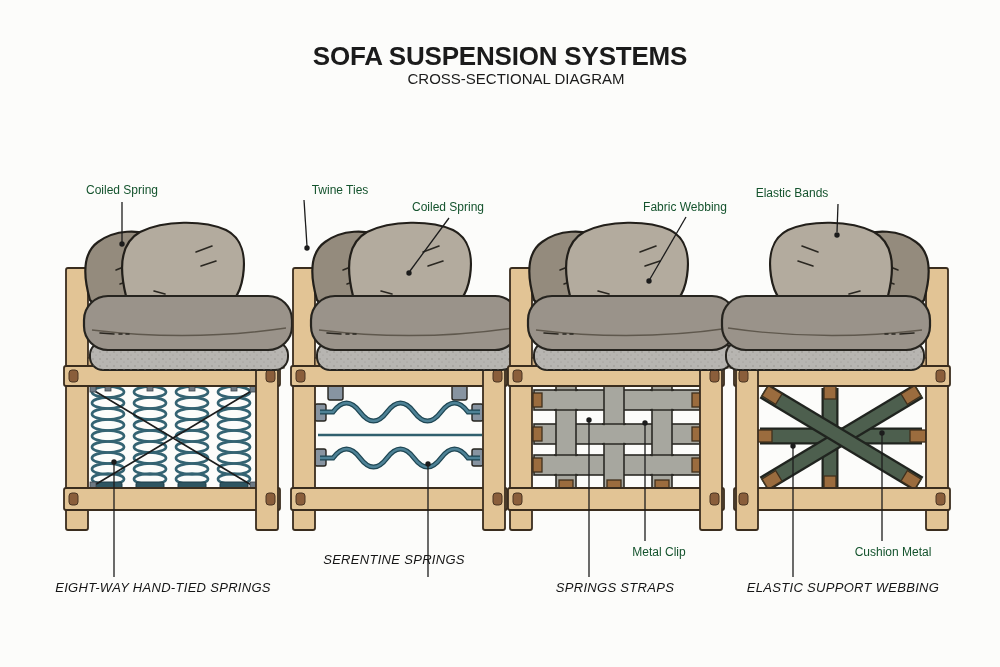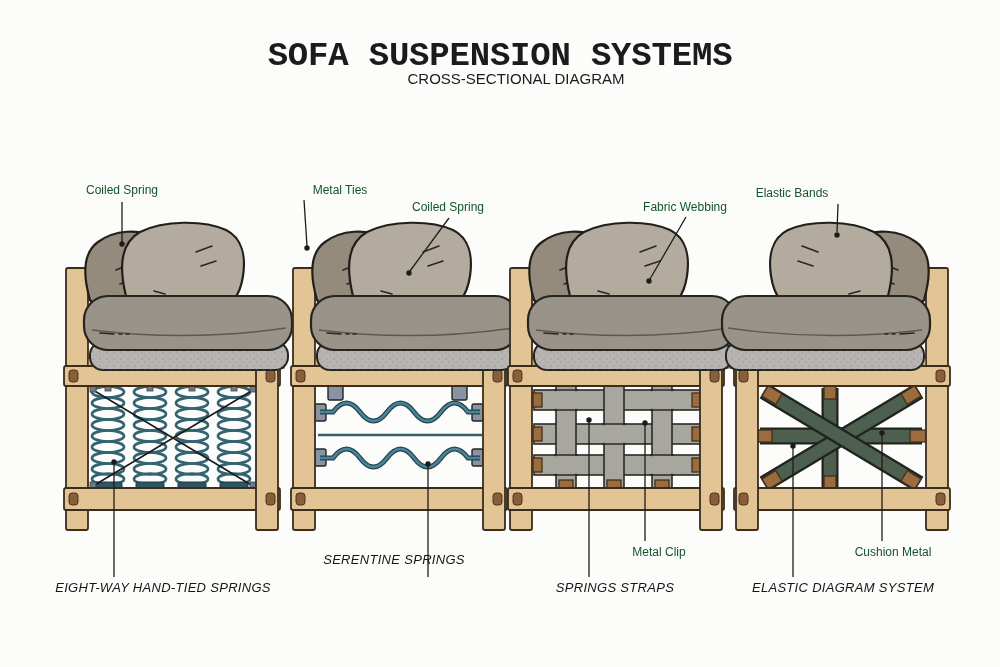--- a/index.html
+++ b/index.html
@@ -7,21 +7,21 @@
     width:1000px;height:667px;position:relative;overflow:hidden;
     background:#fcfcfa;
     font-family:"Liberation Sans", sans-serif;
     color:#1b1b1b;
   }
   .stage{position:absolute;inset:0;}
   svg{position:absolute;left:0;top:0;}
 
   
   .title-block{position:absolute;left:0;right:0;top:42px;text-align:center;}
-  .title-main{font-size:34px;font-weight:700;letter-spacing:-.2px;line-height:28px;font-family:Liberation Mono, monospace;}
+  .title-main{font-size:26px;font-weight:700;letter-spacing:-.2px;line-height:28px;}
   .title-sub{font-size:15px;font-weight:400;line-height:17px;letter-spacing:0;padding-left:32px;}
   .callout{
     position:absolute;transform:translateX(-50%);
     font-size:12px;white-space:nowrap;color:#14532d;
   }
   .system-name{
     position:absolute;transform:translateX(-50%);
     font-size:13px;letter-spacing:.3px;white-space:nowrap;color:#151515;font-style:italic;
   }
 
@@ -222,25 +222,25 @@
         <circle class="leaddot" cx="882" cy="433" r="2.7"></circle>
     </g>
   </svg>
 
   <div class="title-block">
     <div class="title-main">SOFA SUSPENSION SYSTEMS</div>
     <div class="title-sub">CROSS-SECTIONAL DIAGRAM</div>
   </div>
 
   <div class="callout" style="left:122px;top:183px">Coiled Spring</div>
-  <div class="callout" style="left:340px;top:183px">Metal Ties</div>
+  <div class="callout" style="left:340px;top:183px">Twine Ties</div>
   <div class="callout" style="left:448px;top:200px">Coiled Spring</div>
   <div class="callout" style="left:685px;top:200px">Fabric Webbing</div>
   <div class="callout" style="left:792px;top:186px">Elastic Bands</div>
   <div class="callout" style="left:659px;top:545px">Metal Clip</div>
   <div class="callout" style="left:893px;top:545px">Cushion Metal</div>
 
   <div class="system-name" style="left:163px;top:580px">EIGHT-WAY HAND-TIED SPRINGS</div>
   <div class="system-name" style="left:394px;top:552px">SERENTINE SPRINGS</div>
   <div class="system-name" style="left:615px;top:580px">SPRINGS STRAPS</div>
-  <div class="system-name" style="left:843px;top:580px">ELASTIC DIAGRAM SYSTEM</div>
+  <div class="system-name" style="left:843px;top:580px">ELASTIC SUPPORT WEBBING</div>
 
 </div>
 
 </body></html>

